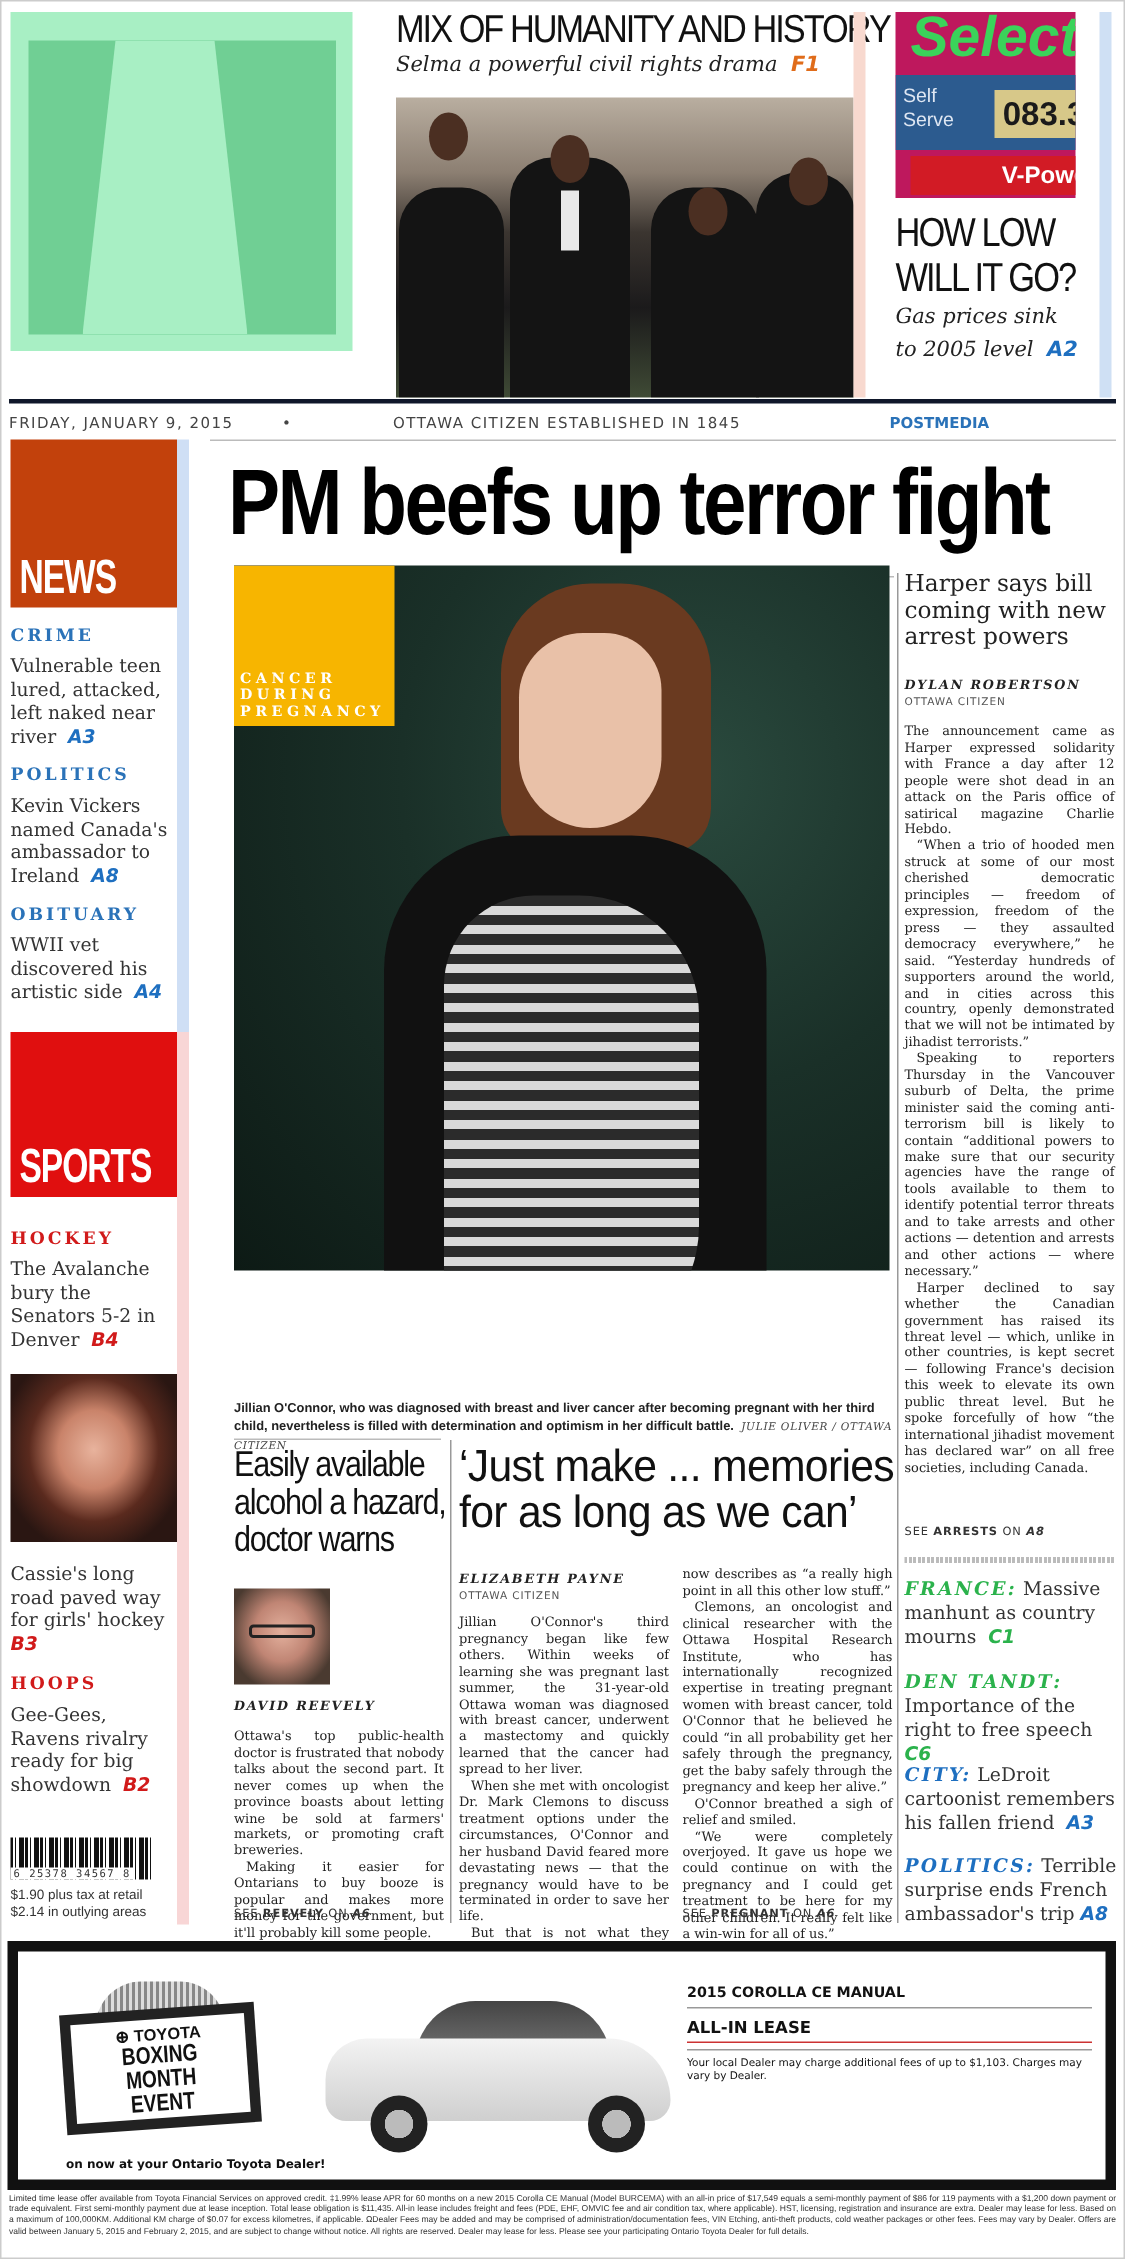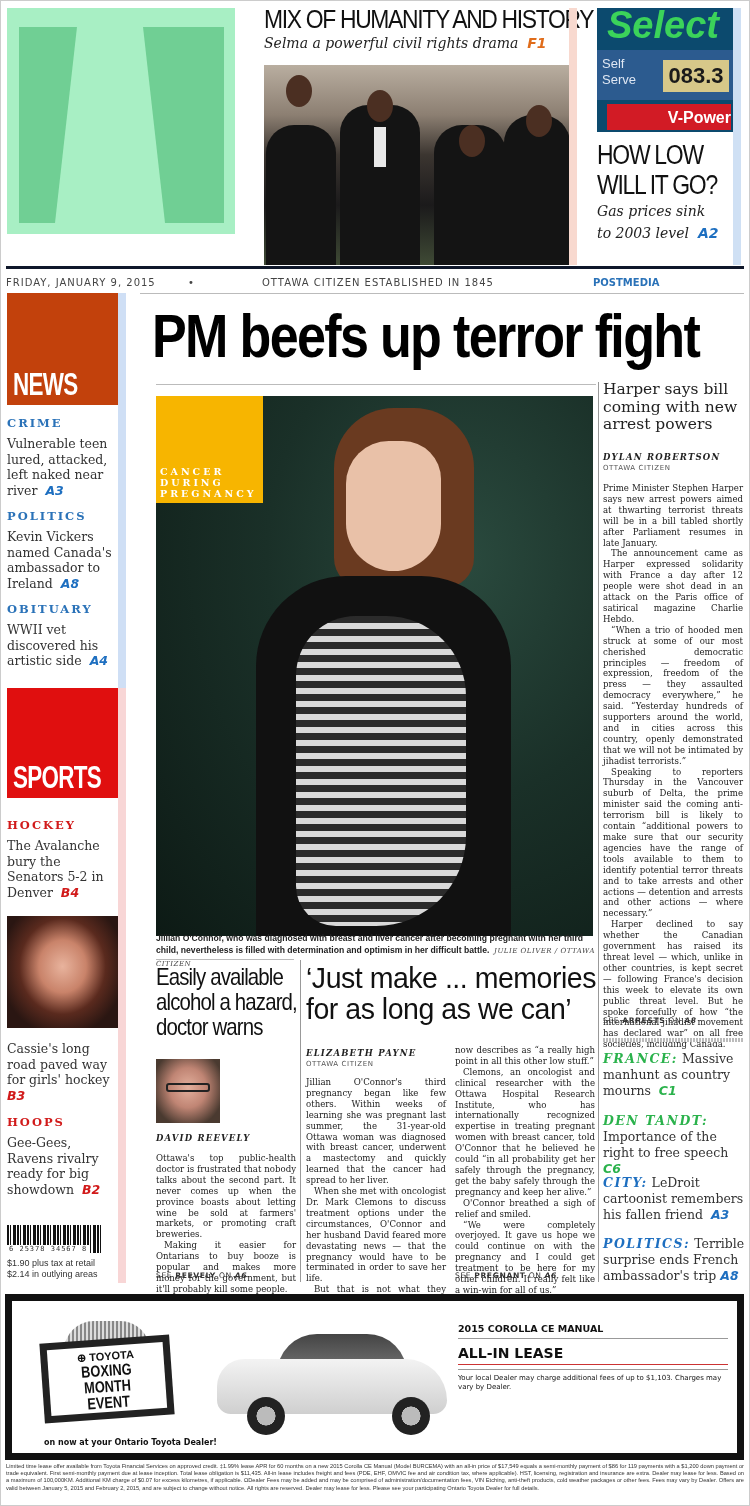--- a/index.html
+++ b/index.html
@@ -14,21 +14,21 @@
 .logo .name{position:absolute;left:14px;top:132px;width:210px;font-family:"Liberation Serif",serif;color:#fff;font-size:42px;line-height:42px;letter-spacing:1px}
 .teaser1-head{left:264px;top:4px;width:310px;font-family:"Liberation Sans",sans-serif;font-size:26px;letter-spacing:-1.5px;transform:scaleX(.88);transform-origin:left;white-space:nowrap;color:#111}
 .teaser1-sub{left:264px;top:35px;font-family:"DejaVu Serif",serif;font-style:italic;font-size:14px;color:#222;white-space:nowrap}
 .ref{font-weight:bold;font-style:italic;font-family:"DejaVu Sans",sans-serif}
 .ref.orange{color:#e06c1a}.ref.blue{color:#1e6fc0}.ref.red{color:#d11a1a}.ref.green{color:#2bb24c}
 .selma{left:264px;top:65px;width:305px;height:200px;background:linear-gradient(180deg,#b9aea0 0%,#8c7f72 25%,#3b3530 45%,#1b1a1b 70%,#3f4a35 100%);overflow:hidden}
 .selma .man{position:absolute;bottom:0;width:64px;height:150px;background:#141414;border-radius:28px 28px 0 0}
 .selma .head{position:absolute;width:26px;height:32px;background:#4b2f22;border-radius:50%}
 .selma .shirt{position:absolute;width:12px;height:40px;background:#e9e9e9}
 .pink-bar{left:569px;top:8px;width:8px;height:257px;background:#f8d9cf}
-.gas{left:597px;top:8px;width:136px;height:124px;background:#0c4a6e;overflow:hidden}
+.gas{left:597px;top:8px;width:120px;height:124px;background:#be185d;overflow:hidden}
 .gas .sel{position:absolute;left:10px;top:-4px;font-family:"Liberation Sans",sans-serif;font-style:italic;font-weight:bold;font-size:38px;color:#3bd35a}
 .gas .panel{position:absolute;left:0;top:42px;width:136px;height:50px;background:#2c5b8f}
 .gas .ss{position:absolute;left:5px;top:48px;color:#dfe7f3;font-family:"Liberation Sans",sans-serif;font-size:13px;line-height:16px}
 .gas .price{position:absolute;left:66px;top:52px;width:66px;height:32px;background:#d7c889;color:#1a1a1a;font-family:"Liberation Sans",sans-serif;font-weight:bold;font-size:22px;text-align:center;line-height:32px}
 .gas .vp{position:absolute;left:10px;top:96px;width:124px;height:26px;background:#d21b25;color:#fff;font-family:"Liberation Sans",sans-serif;font-weight:bold;font-size:16px;text-align:right;line-height:28px}
 .blue-bar{left:733px;top:8px;width:8px;height:257px;background:#cfe0f4}
 .teaser2-head{left:597px;top:140px;font-family:"Liberation Sans",sans-serif;font-size:27px;line-height:30px;letter-spacing:-1.5px;transform:scaleX(.85);transform-origin:left;color:#111}
 .teaser2-sub{left:597px;top:200px;font-family:"DejaVu Serif",serif;font-style:italic;font-size:14px;line-height:22px;color:#222}
 
 .dateline{left:6px;top:266px;width:738px;height:26px;border-top:3px solid #0f172a;font-family:"DejaVu Sans",sans-serif;font-size:10px;letter-spacing:1px;color:#444}
@@ -45,21 +45,21 @@
 .sec-label.blue{color:#2a72b8}.sec-label.red{color:#d11a1a}
 .sec-text{left:7px;width:112px;font-family:"DejaVu Serif",serif;font-size:12.5px;line-height:15.5px;color:#333}
 .cassie{left:7px;top:916px;width:111px;height:112px;background:radial-gradient(ellipse at 50% 45%,#e8b39d 0%,#c9836a 30%,#5a2a1e 55%,#2a1612 80%)}
 .barcode{left:7px;top:1225px;width:95px;height:28px;background:repeating-linear-gradient(90deg,#111 0 2px,#fff 2px 3px,#111 3px 4px,#fff 4px 6px,#111 6px 9px,#fff 9px 10px)}
 .barnum{left:7px;top:1245px;font-family:"DejaVu Sans Mono",monospace;font-size:7px;background:#fff;padding:0 2px;color:#333;letter-spacing:1px}
 .price-note{left:7px;top:1258px;font-family:"Liberation Sans",sans-serif;font-size:9px;line-height:11px;color:#333}
 
 
 .headline{left:152px;top:300px;width:590px;font-family:"Liberation Sans",sans-serif;font-weight:bold;font-size:62px;letter-spacing:-2px;transform:scaleX(.84);transform-origin:left;white-space:nowrap;color:#000}
 .rule{background:#bbb;height:1px}
-.photo{left:156px;top:396px;width:437px;height:540px;background:radial-gradient(ellipse at 70% 30%,#2a4a3e 0%,#1a3028 45%,#0d1a15 100%);overflow:hidden}
+.photo{left:156px;top:377px;width:437px;height:470px;background:radial-gradient(ellipse at 70% 30%,#2a4a3e 0%,#1a3028 45%,#0d1a15 100%);overflow:hidden}
 .photo .tag{position:absolute;left:0;top:0;width:107px;height:107px;background:#f7b500}
 .photo .tagtxt{position:absolute;left:4px;top:70px;color:#fff;font-family:"DejaVu Serif",serif;font-weight:bold;font-size:9.5px;letter-spacing:3px;line-height:11px}
 .photo .hair{position:absolute;left:178px;top:12px;width:140px;height:180px;background:#6a3a20;border-radius:60px 60px 30px 30px}
 .photo .face{position:absolute;left:190px;top:45px;width:95px;height:130px;background:#e9c1a8;border-radius:45px 40px 50px 50px}
 .photo .body{position:absolute;left:100px;top:180px;width:255px;height:360px;background:#111;border-radius:90px 90px 0 0}
 .photo .stripes{position:absolute;left:140px;top:220px;width:170px;height:310px;border-radius:60px 80px 90px 40px;background:repeating-linear-gradient(180deg,#2b2b2b 0 7px,#d9d9d9 7px 13px)}
 .caption{left:156px;top:932px;width:440px;font-family:"Liberation Sans",sans-serif;font-weight:bold;font-size:8.6px;line-height:12px;color:#222}
 .caption .credit{font-family:"DejaVu Serif",serif;font-style:italic;font-weight:normal;font-size:7px;letter-spacing:.5px;color:#444}
 .col-head-sm{left:156px;top:964px;width:145px;font-family:"Liberation Sans",sans-serif;font-size:24px;line-height:25px;letter-spacing:-1px;transform:scaleX(.85);transform-origin:left;color:#111;white-space:nowrap}
 .col-head-lg{left:306px;top:962px;width:300px;font-family:"Liberation Sans",sans-serif;font-size:30px;line-height:31px;letter-spacing:-.5px;transform:scaleX(.95);transform-origin:left;color:#111;white-space:nowrap}
@@ -90,21 +90,21 @@
 .marquee .inner{position:absolute;left:7px;top:7px;width:116px;height:66px;background:#fff;text-align:center;font-family:"Liberation Sans",sans-serif;color:#111}
 .marquee .brand{font-weight:bold;font-size:11px;margin-top:4px}
 .marquee .event{font-weight:bold;font-size:16px;line-height:16px;transform:scaleX(.8)}
 .ad-tag{position:absolute;left:32px;top:137px;font-family:"DejaVu Sans",sans-serif;font-weight:bold;font-size:8px;color:#111}
 .car{position:absolute;left:205px;top:28px;width:230px;height:110px}
 .car .bodyc{position:absolute;left:0;top:30px;width:230px;height:55px;background:linear-gradient(180deg,#f3f3f3,#cfcfcf);border-radius:40px 60px 20px 20px}
 .car .roof{position:absolute;left:60px;top:5px;width:130px;height:40px;background:linear-gradient(180deg,#444,#777);border-radius:40px 40px 0 0}
 .car .wheel{position:absolute;top:68px;width:38px;height:38px;border-radius:50%;background:radial-gradient(circle,#bbb 0 35%,#222 36%)}
 .offer{position:absolute;left:446px;top:22px;width:270px;font-family:"DejaVu Sans",sans-serif;color:#111}
 .offer .model{font-weight:bold;font-size:9.5px;border-bottom:1px solid #999;padding-bottom:4px}
-.offer .lease{font-weight:bold;font-size:14px;margin-top:6px;padding-bottom:3px;border-bottom:1px solid #c33}
+.offer .lease{font-weight:bold;font-size:11px;margin-top:6px;padding-bottom:3px;border-bottom:1px solid #c33}
 .offer .price{margin-top:2px;height:38px;position:relative}
 .offer .big{font-family:"DejaVu Sans",sans-serif;font-weight:bold;font-size:32px;letter-spacing:-1px}
 .offer .small{position:absolute;left:175px;top:4px;width:95px;font-family:"Liberation Sans",sans-serif;font-size:6.5px;line-height:9px}
 .offer .apr{position:absolute;left:148px;top:28px;font-size:6px}
 .offer .fine{border-top:1px solid #999;padding-top:4px;margin-top:4px;font-size:7px;line-height:9px}
 .legal{left:6px;top:1463px;width:738px;font-family:"Liberation Sans",sans-serif;font-size:5.7px;line-height:7.2px;color:#333;text-align:justify}
 </style>
 </head>
 <body>
 
@@ -140,21 +140,21 @@
   <div class="price">083.3</div>
   <div class="vp">V-Power</div>
 </div>
 <div class="abs blue-bar"></div>
 <div class="abs teaser2-head">
   <div>HOW LOW</div>
   <div>WILL IT GO?</div>
 </div>
 <div class="abs teaser2-sub">
   <div>Gas prices sink</div>
-  <div><span>to 2003 level</span>&nbsp; <span class="ref blue">A2</span></div>
+  <div><span>to 2005 level</span>&nbsp; <span class="ref blue">A2</span></div>
 </div>
 
 <div class="abs dateline">
   <span style="left:0">FRIDAY, JANUARY 9, 2015</span>
   <span style="left:182px">•</span>
   <span style="left:256px">OTTAWA CITIZEN ESTABLISHED IN 1845</span>
   <span style="left:587px;color:#2a72b8;font-weight:bold;letter-spacing:0">POSTMEDIA</span>
 </div>
 
 <div class="abs side-box side-news">
@@ -244,21 +244,20 @@
   <p>O'Connor breathed a sigh of relief and smiled.</p>
   <p>“We were completely overjoyed. It gave us hope we could continue on with the pregnancy and I could get treatment to be here for my other children. It really felt like a win-win for all of us.”</p>
 </div>
 <div class="abs see" style="left:455px;top:1271px"><span>SEE</span> <b>PREGNANT</b> <span>ON</span> <i>A6</i></div>
 
 <div class="abs vrule" style="left:598px;top:382px;height:900px"></div>
 <div class="abs harper-head">Harper says bill coming with new arrest powers</div>
 <div class="abs byline" style="left:603px;top:452px">DYLAN ROBERTSON</div>
 <div class="abs affil" style="left:603px;top:464px">OTTAWA CITIZEN</div>
 <div class="abs body-text" style="left:603px;top:483px;width:140px">
-  <p>Prime Minister Stephen Harper says new arrest powers aimed at thwarting terrorist threats will be in a bill tabled shortly after Parliament resumes in late January.</p>
   <p>The announcement came as Harper expressed solidarity with France a day after 12 people were shot dead in an attack on the Paris office of satirical magazine Charlie Hebdo.</p>
   <p>“When a trio of hooded men struck at some of our most cherished democratic principles — freedom of expression, freedom of the press — they assaulted democracy everywhere,” he said. “Yesterday hundreds of supporters around the world, and in cities across this country, openly demonstrated that we will not be intimated by jihadist terrorists.”</p>
   <p>Speaking to reporters Thursday in the Vancouver suburb of Delta, the prime minister said the coming anti-terrorism bill is likely to contain “additional powers to make sure that our security agencies have the range of tools available to them to identify potential terror threats and to take arrests and other actions — detention and arrests and other actions — where necessary.”</p>
   <p>Harper declined to say whether the Canadian government has raised its threat level — which, unlike in other countries, is kept secret — following France's decision this week to elevate its own public threat level. But he spoke forcefully of how “the international jihadist movement has declared war” on all free societies, including Canada.</p>
 </div>
 <div class="abs see" style="left:603px;top:1016px"><span>SEE</span> <b>ARRESTS</b> <span>ON</span> <i>A8</i></div>
 
 <div class="abs dots"></div>
 <div class="abs ref-item" style="top:1051px"><span class="lbl green">FRANCE:</span> <span>Massive manhunt as country mourns</span>&nbsp; <span class="ref green">C1</span></div>
 <div class="abs ref-item" style="top:1113px"><span class="lbl green">DEN TANDT:</span> <span>Importance of the right to free speech</span> <span class="ref green">C6</span></div>

